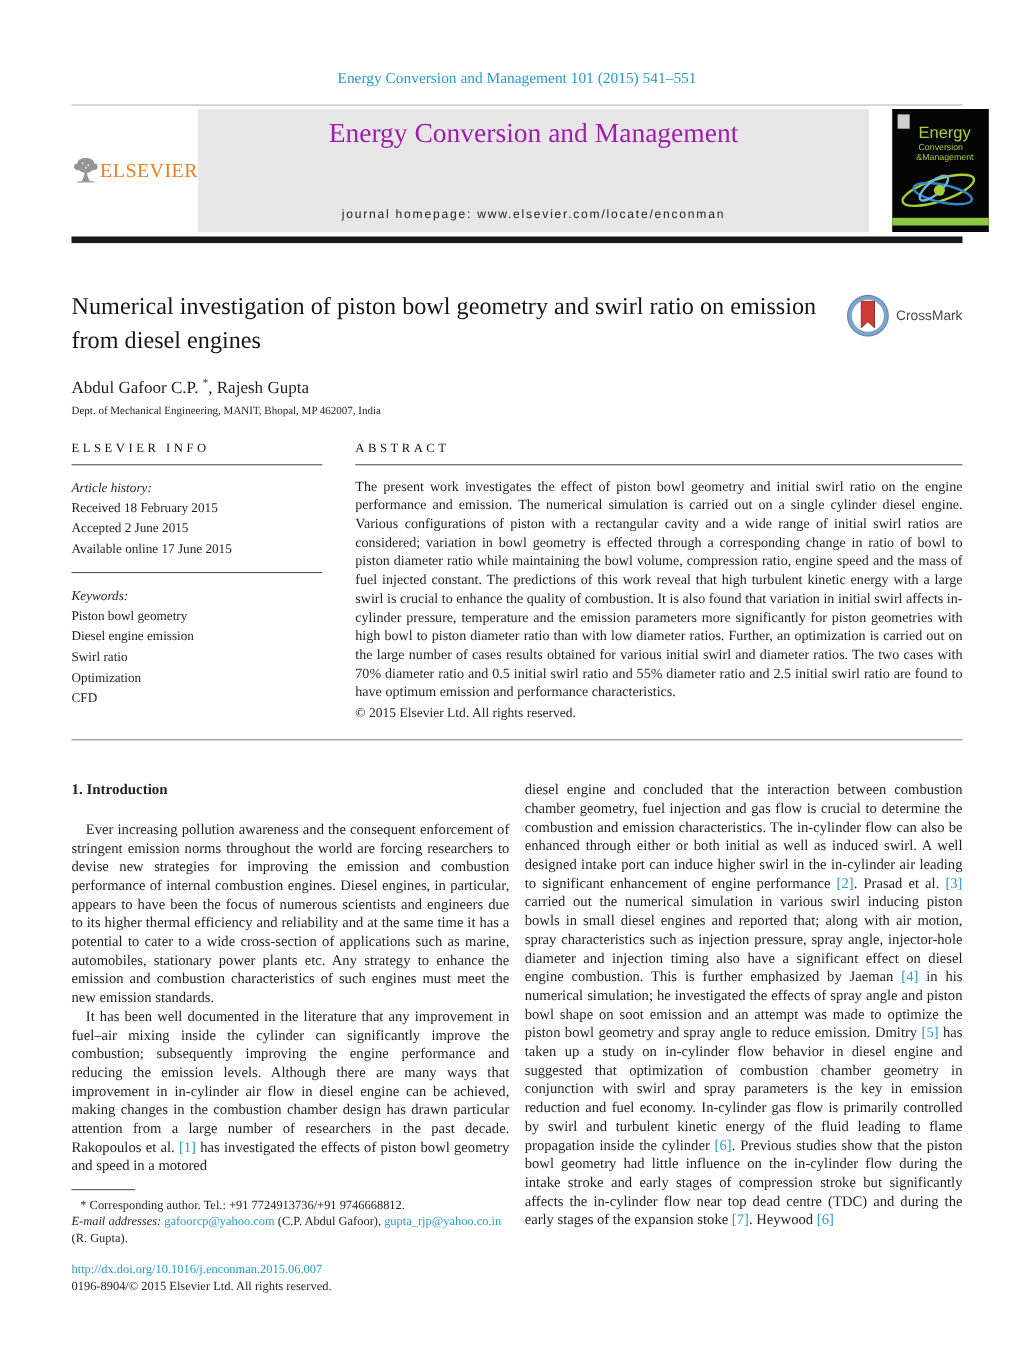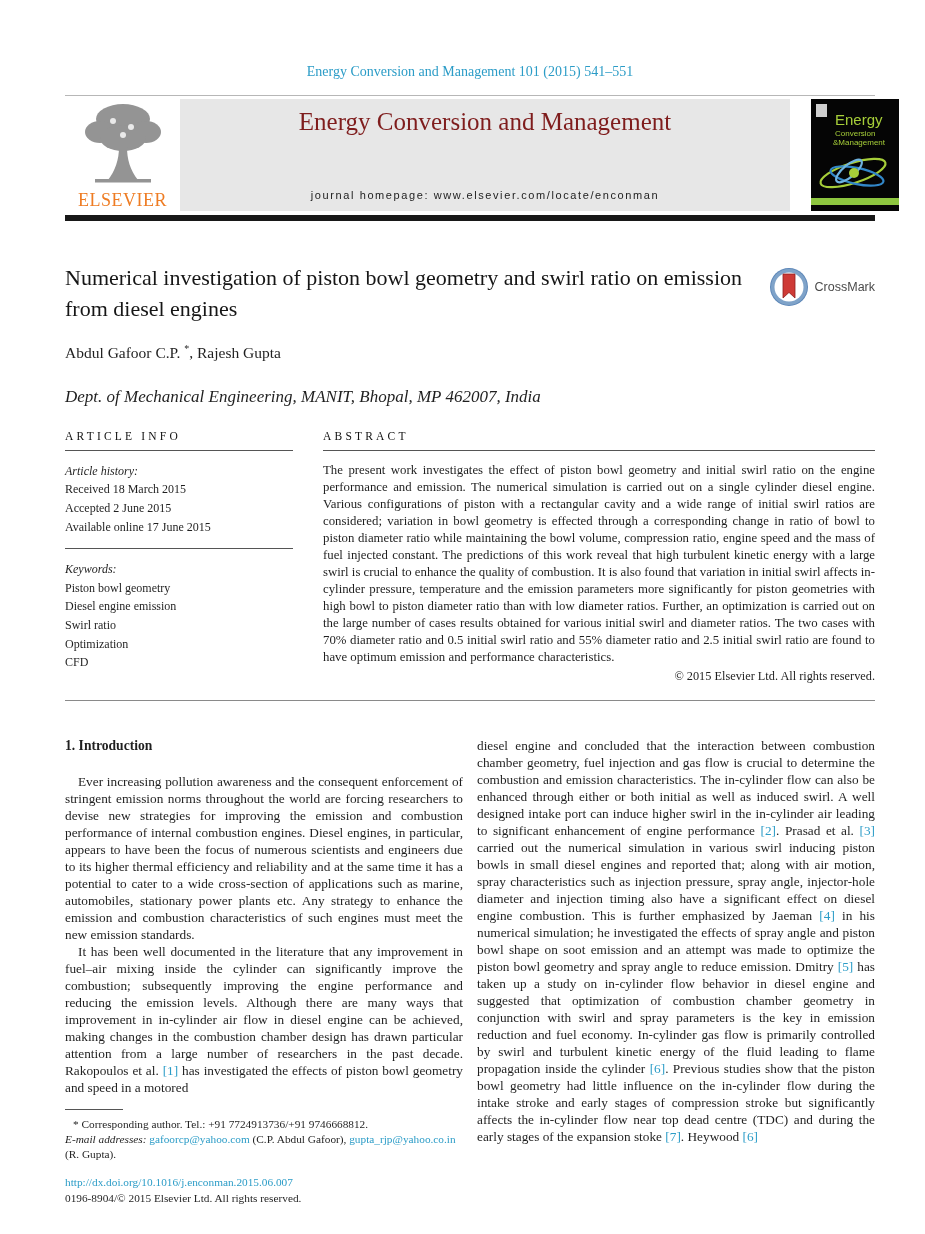--- a/index.html
+++ b/index.html
@@ -18,47 +18,47 @@
     font-family:"Liberation Serif","DejaVu Serif",serif;position:relative;
   }
   .page{padding:0 50px 0 65px;}
   .link{color:var(--link);}
   .it{font-style:italic;}
 
   .top-ref{padding-top:64px;text-align:center;font-size:14px;}
   .hairline{margin-top:15px;border-top:1px solid #b7b7b7;}
 
   .banner{margin-top:3px;display:flex;height:112px;}
-  .logo-box{width:115px;display:flex;flex-direction:column;align-items:center;}
+  .logo-box{width:115px;display:flex;flex-direction:row;align-items:center;}
   .elsevier-text{font-size:18px;color:var(--orange);letter-spacing:.5px;margin-top:1px;font-family:"Liberation Serif",serif;}
   .banner-center{flex:1;background:var(--banner-gray);display:flex;flex-direction:column;justify-content:space-between;padding:9px 10px 10px;}
   .contents-line{text-align:center;font:12.5px "Liberation Sans","DejaVu Sans",sans-serif;color:#333;}
-  .journal-name{text-align:center;font-size:25px;color:#7f1d1d;}
+  .journal-name{text-align:center;font-size:25px;color:#a21caf;}
   .homepage{text-align:center;font:11px "Liberation Sans","DejaVu Sans",sans-serif;letter-spacing:1.6px;color:#222;}
   .cover{width:64px;margin-left:21px;}
   .black-bar{height:6px;background:var(--bar-black);margin-top:4px;}
 
   .title-block{position:relative;margin-top:42px;}
   h1{font-size:22px;font-weight:400;line-height:1.4;width:690px;margin:0;color:#161616;}
   .crossmark{position:absolute;right:0;top:4px;display:flex;align-items:center;gap:6px;}
   .crossmark-label{font:12.5px "Liberation Sans","DejaVu Sans",sans-serif;color:#4a4a4a;}
 
   .authors{margin-top:18px;font-size:15.5px;}
   .authors sup{font-size:10px;}
-  .affil{margin-top:25px;font-size:17px;font-style:italic;}
+  .affil{margin-top:6px;font-size:10px;}
 
   .info-section{margin-top:23px;display:flex;border-bottom:1px solid #8a8a8a;padding-bottom:16px;}
   .info-left{width:228px;margin-right:30px;flex-shrink:0;}
   .info-right{flex:1;}
   .sec-head{font-size:11.5px;letter-spacing:3.2px;color:#111;}
   .sec-rule{border-top:1px solid #555;margin-top:8px;}
   .history,.keywords{margin-top:11px;font-size:12px;line-height:1.55;}
   .info-divider{border-top:1px solid #555;margin:12px 0 10px;}
   .abstract-text{margin:11px 0 0;font-size:12.8px;line-height:17px;text-align:justify;}
-  .copyright{text-align:right;font-size:12.3px;margin-top:3px;}
+  .copyright{text-align:left;font-size:12.3px;margin-top:3px;}
 
   .body-cols{margin-top:36px;display:flex;gap:14px;}
   .col{flex:1;text-align:justify;font-size:13.3px;line-height:17px;}
   .col h2{font-size:13.6px;margin:0 0 19px;font-weight:700;}
   .col p{margin:0;text-indent:13px;}
   .col p.cont{text-indent:0;}
 
   .footnote{margin-top:13px;font-size:11.3px;line-height:15px;text-align:left;}
   .fn-rule{width:58px;border-top:1px solid #555;margin-bottom:7px;}
   .fn-line1{padding-left:8px;}
@@ -133,25 +133,25 @@
   </div>
 
   <div class="authors">
     <span>Abdul Gafoor C.P. </span><sup>*</sup><span>, Rajesh Gupta</span>
   </div>
 
   <div class="affil">Dept. of Mechanical Engineering, MANIT, Bhopal, MP 462007, India</div>
 
   <div class="info-section">
     <div class="info-left">
-      <div class="sec-head">ARTICLE INFO</div>
+      <div class="sec-head">ELSEVIER INFO</div>
       <div class="sec-rule"></div>
       <div class="history">
         <div class="it">Article history:</div>
-        <div>Received 18 March 2015</div>
+        <div>Received 18 February 2015</div>
         <div>Accepted 2 June 2015</div>
         <div>Available online 17 June 2015</div>
       </div>
       <div class="info-divider"></div>
       <div class="keywords">
         <div class="it">Keywords:</div>
         <div>Piston bowl geometry</div>
         <div>Diesel engine emission</div>
         <div>Swirl ratio</div>
         <div>Optimization</div>

